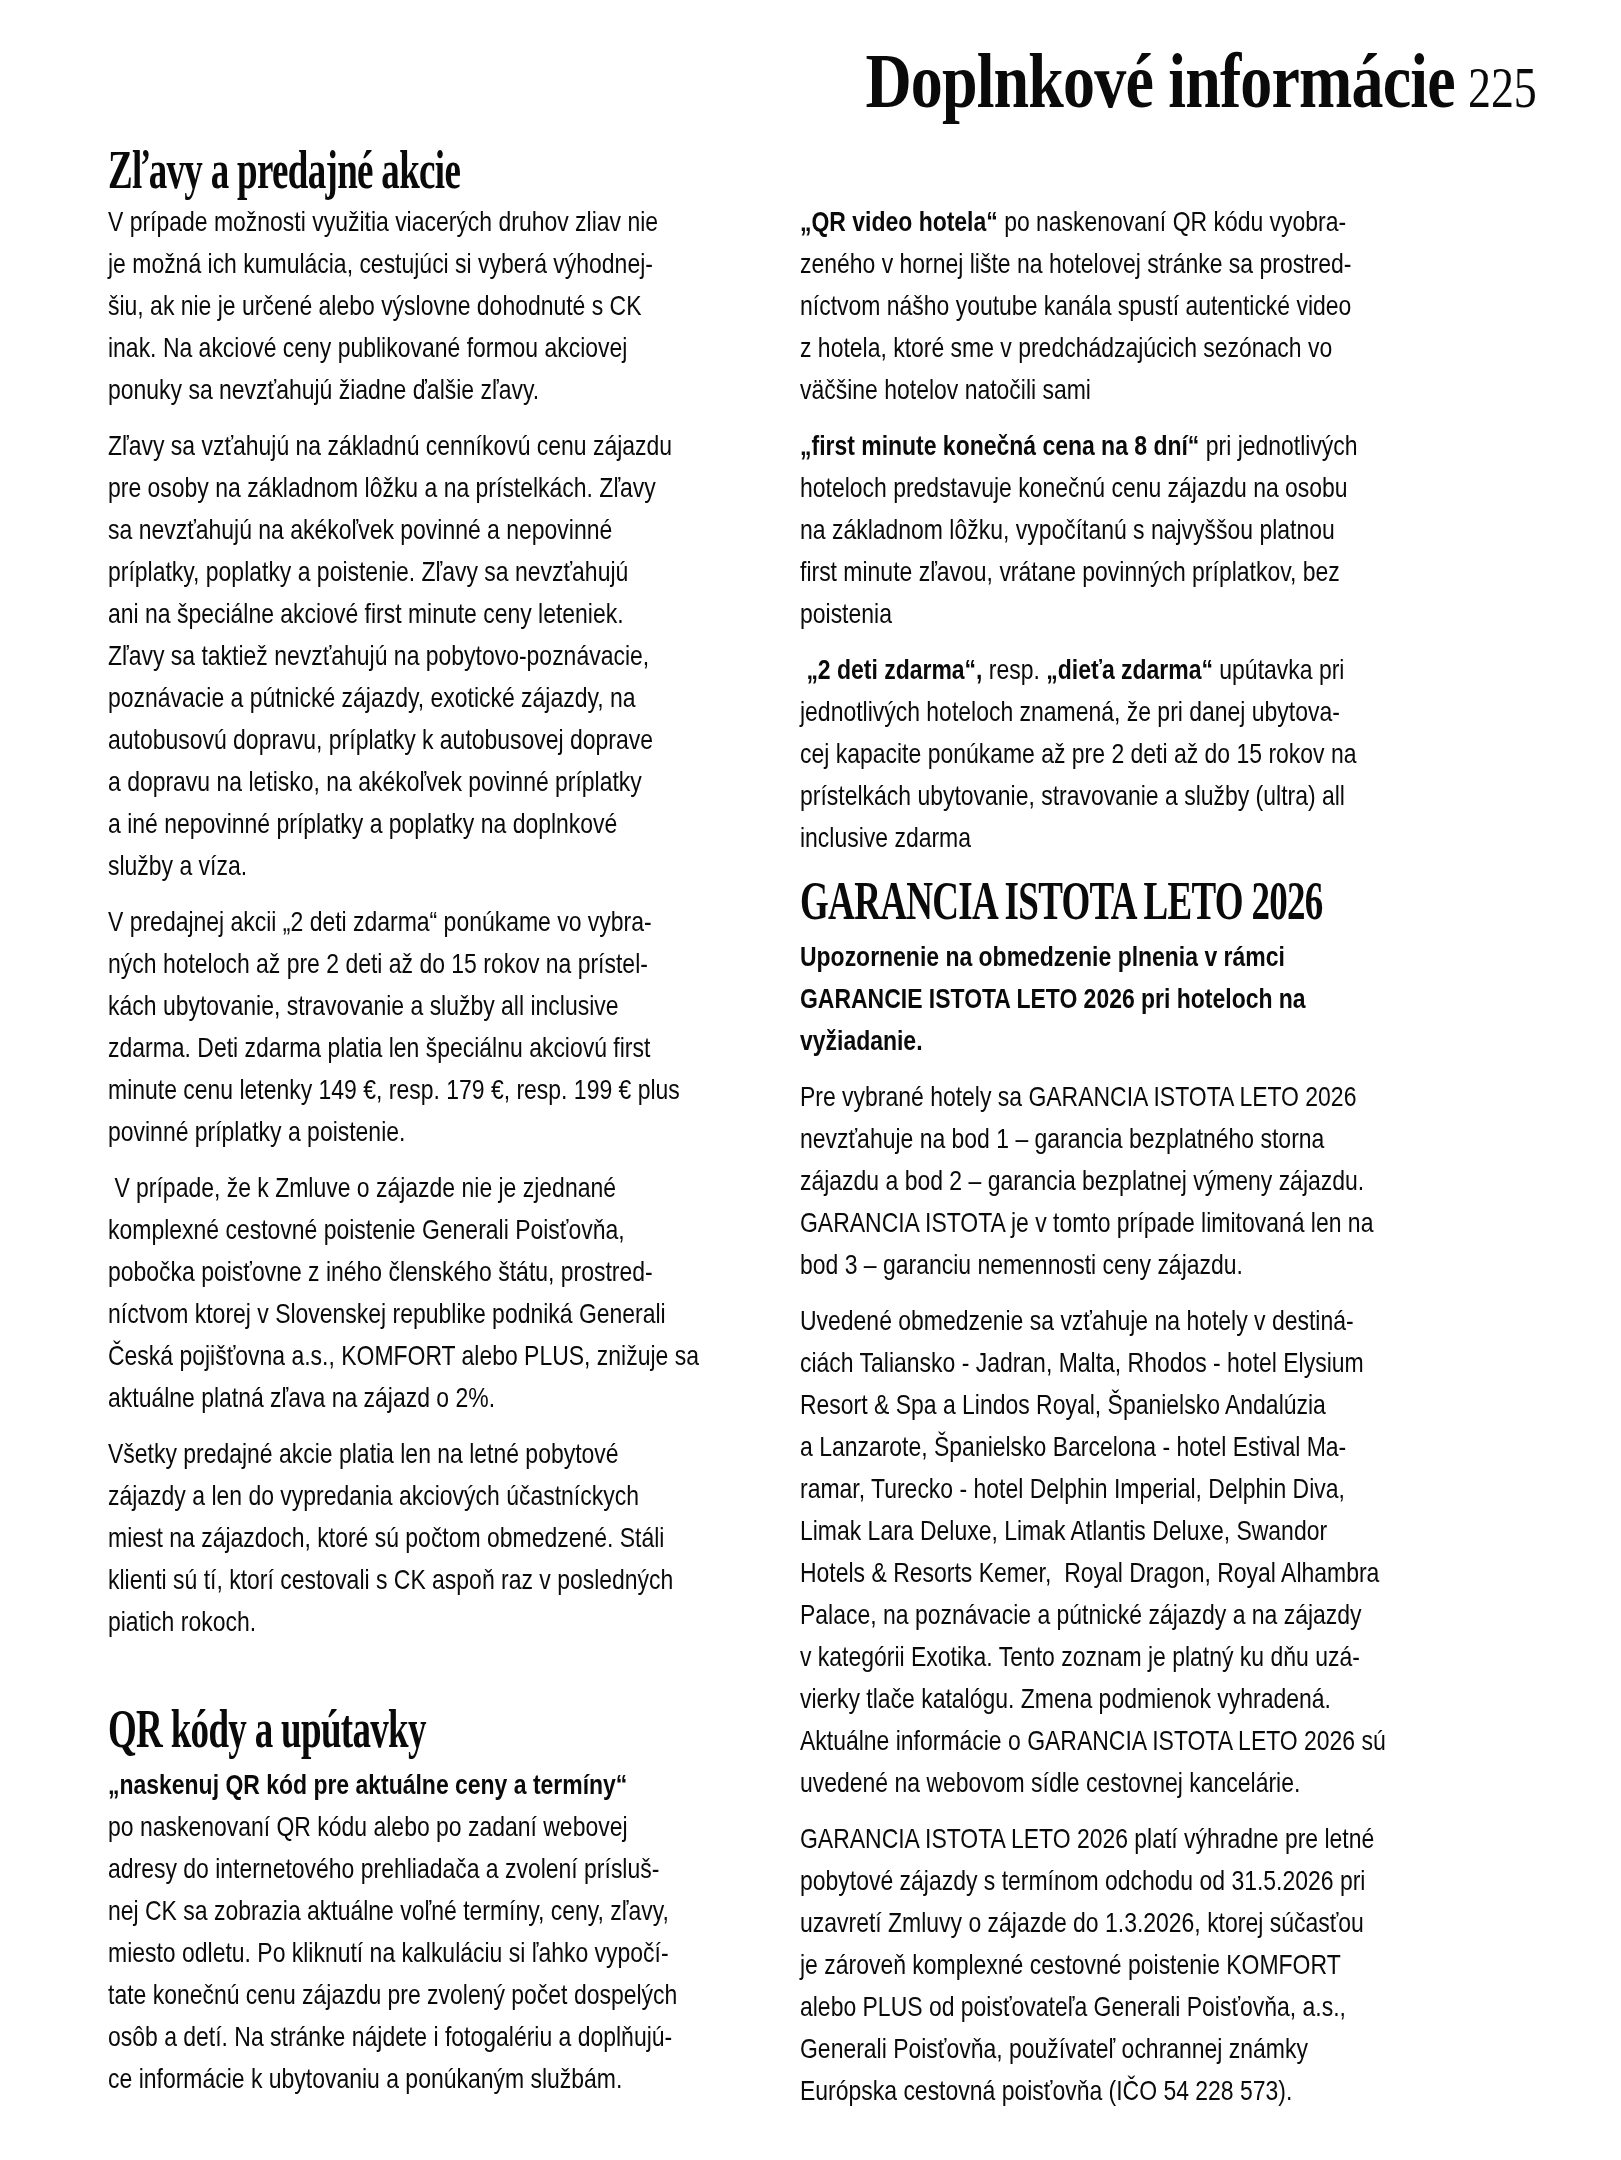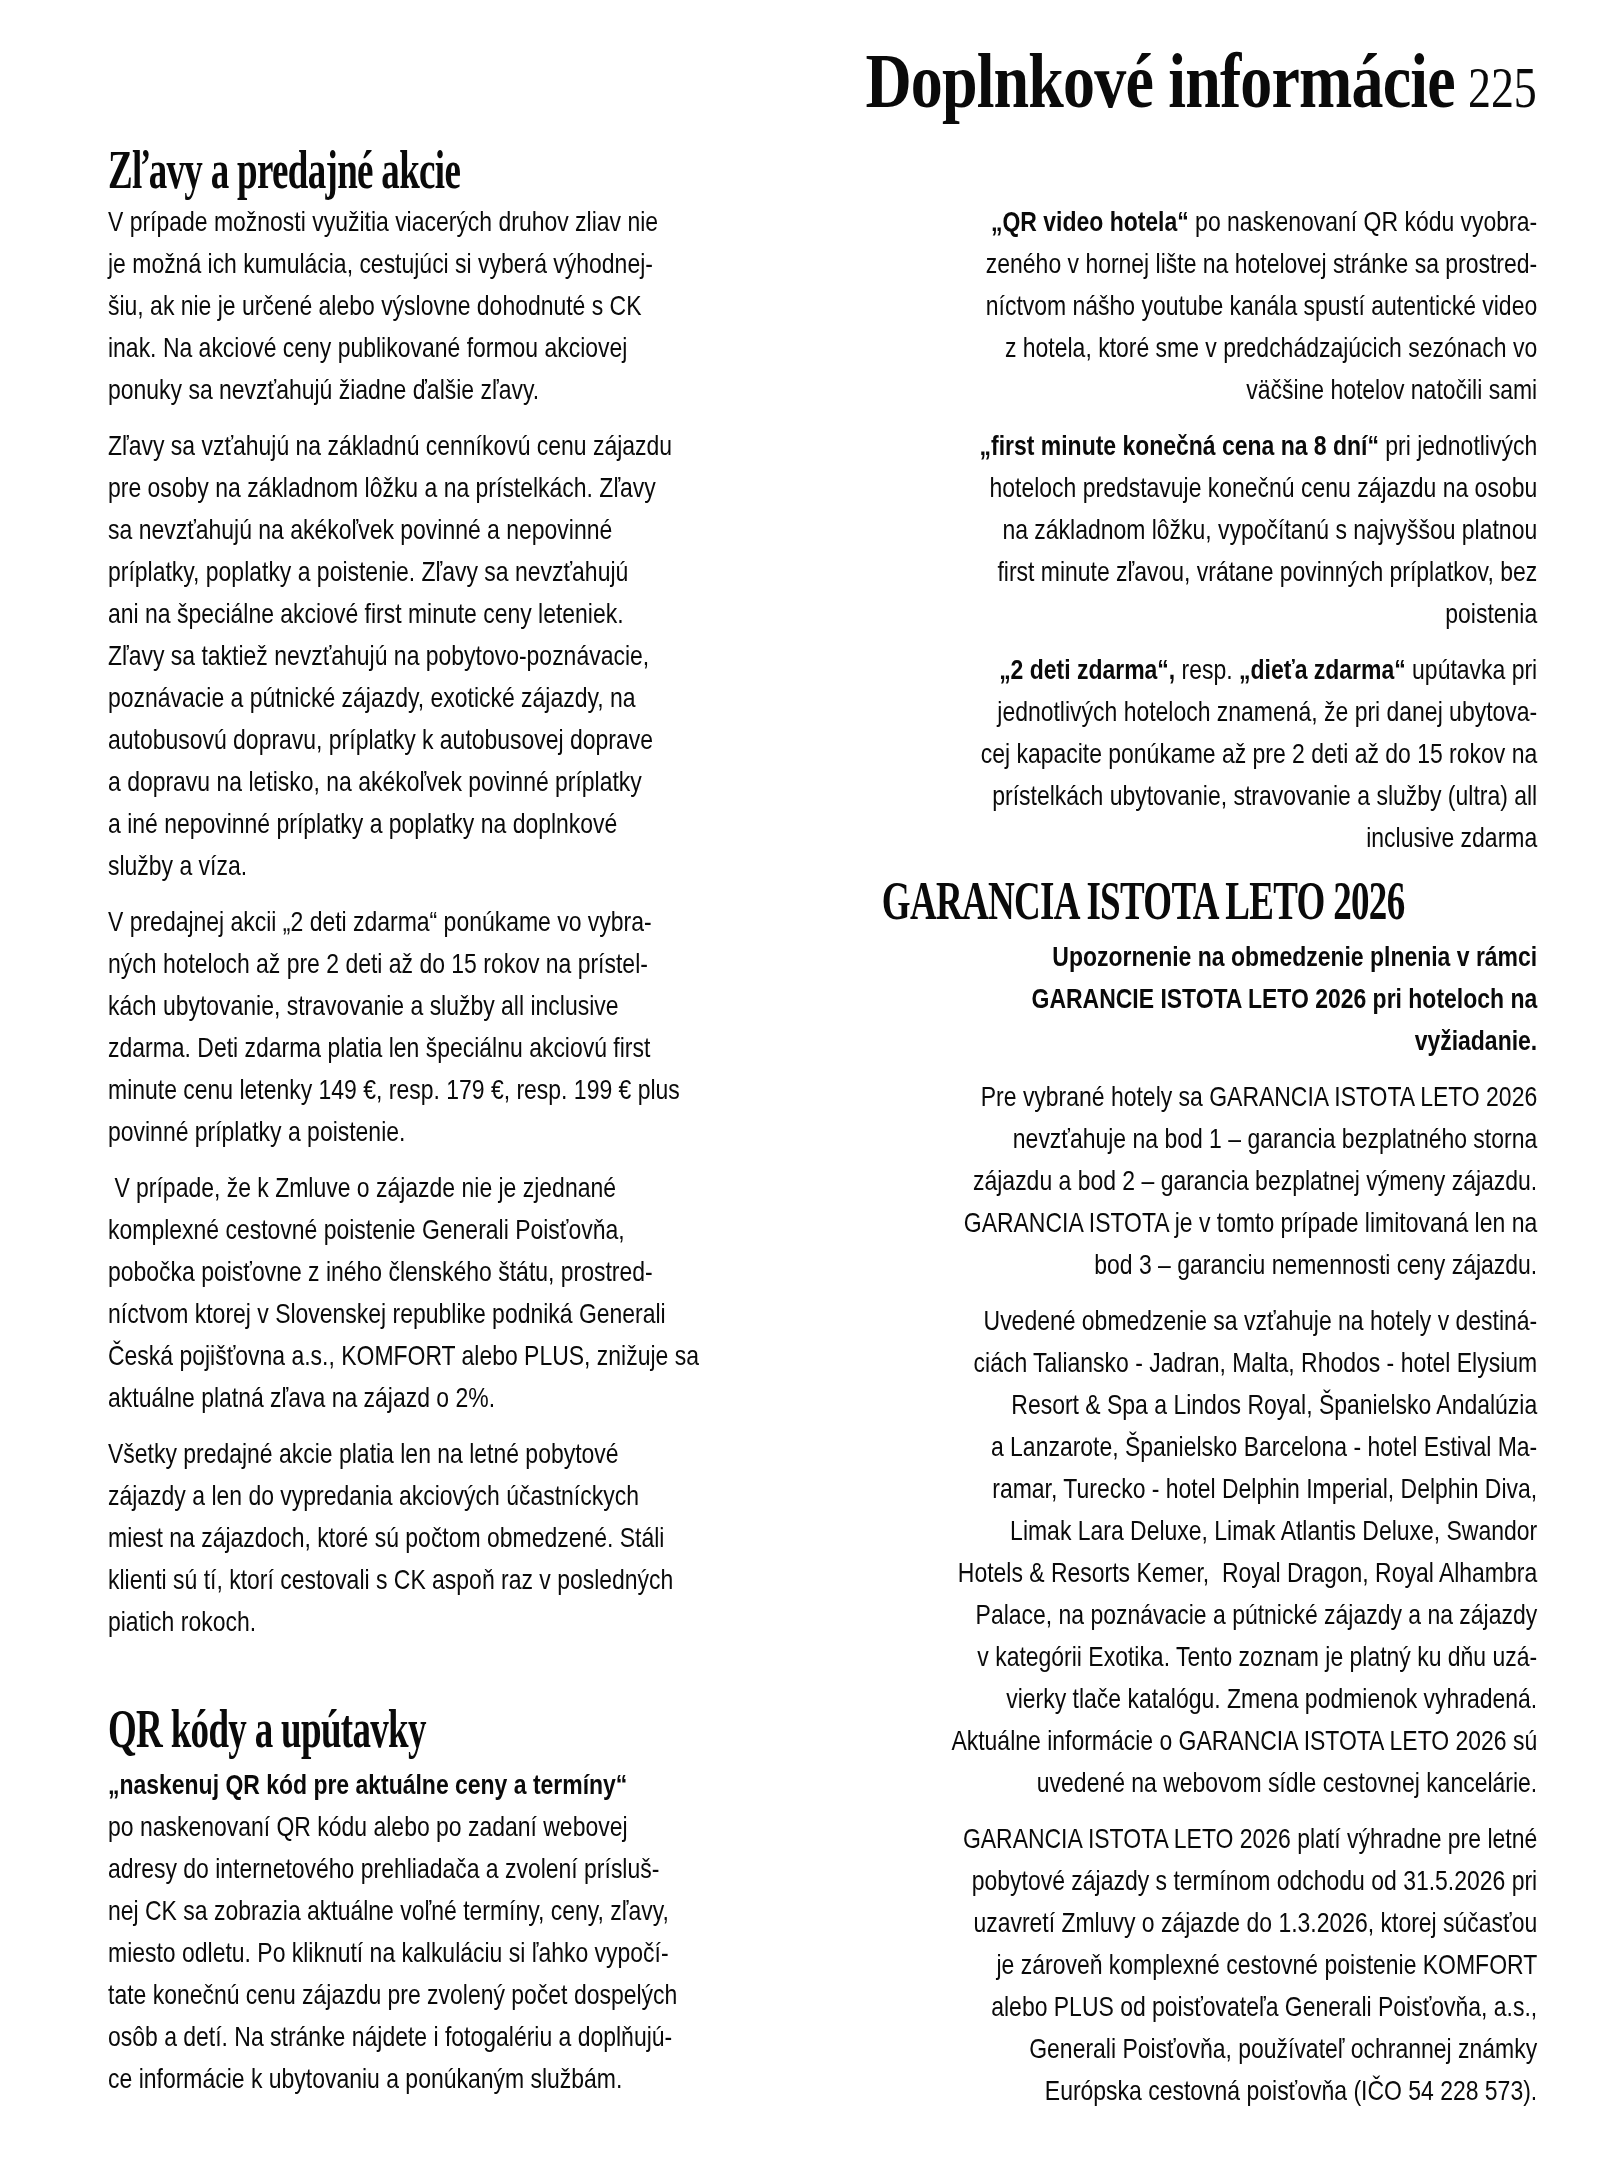--- a/index.html
+++ b/index.html
@@ -18,21 +18,21 @@
     margin:0;font-family:"Liberation Serif",serif;font-weight:700;
     font-size:78px;line-height:1;letter-spacing:-1px;display:inline;
   }
   .masthead .pagenum{
     font-family:"Liberation Serif",serif;font-weight:400;
     font-size:56px;letter-spacing:0;margin-left:16px;
   }
   
   .col{position:absolute;top:0;}
   .col-left{left:88px;width:670px;margin-left:20px;}
-  .col-right{left:800px;width:737px;text-align:right;}
+  .col-right{left:800px;width:737px;}
   .colinner{transform:scaleX(0.82);transform-origin:0 0;}
   .col-left .colinner{width:817px;}
   .col-right .colinner{width:899px;}
   
   h2.display{
     font-family:"Liberation Serif",serif;font-weight:700;
     font-size:55px;line-height:55px;margin:0 0 4px 0;
     letter-spacing:-1px;white-space:nowrap;
     transform:scaleX(0.82);transform-origin:0 50%;
   }

